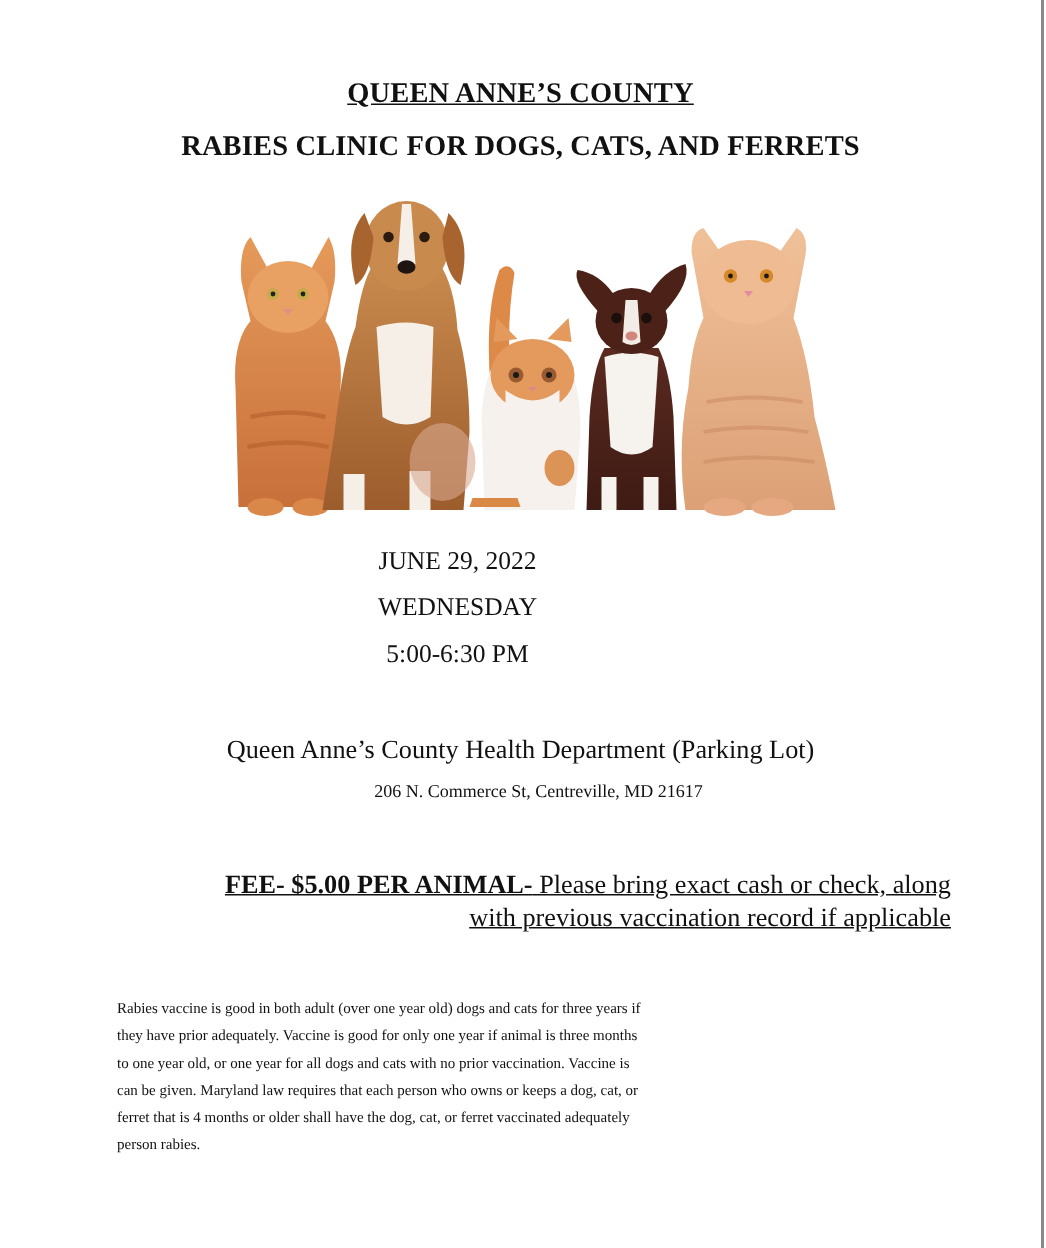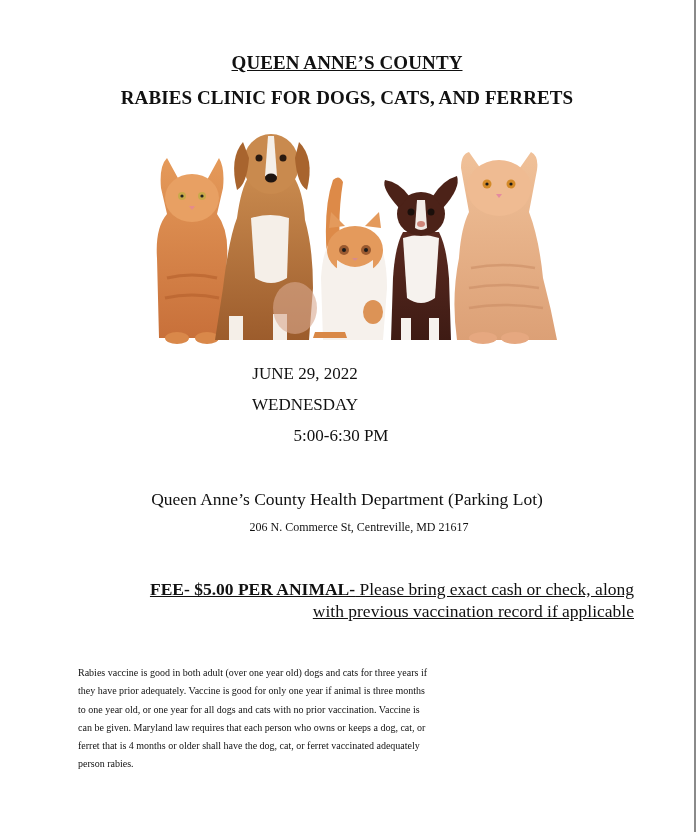--- a/index.html
+++ b/index.html
@@ -48,21 +48,21 @@
 
     .center-line {
       position: absolute;
       left: 0; width: 610px;
       text-align: center;
       font-size: 17px;
       white-space: nowrap;
     }
     .date { top: 364px; }
     .day { top: 395px; }
-    .time { top: 426px; padding-left: 36px; }
+    .time { top: 426px; }
 
     .venue {
       position: absolute;
       left: 0; width: 694px;
       top: 489px;
       text-align: center;
       font-size: 17.5px;
       white-space: nowrap;
     }
     .address {

